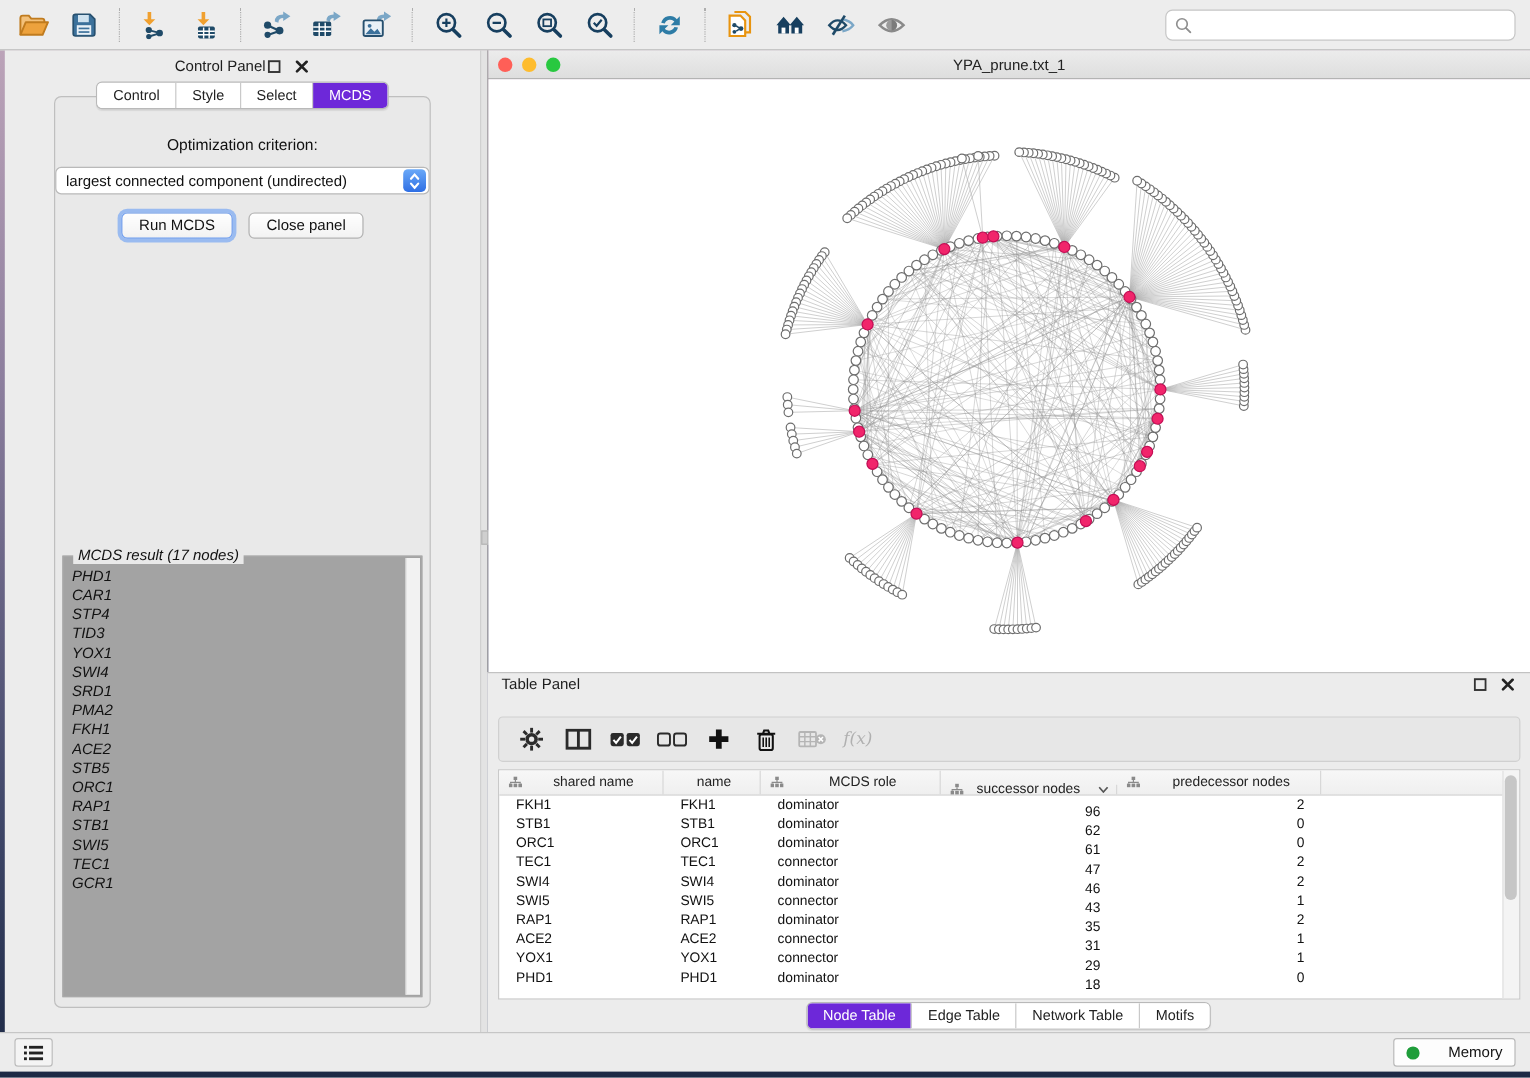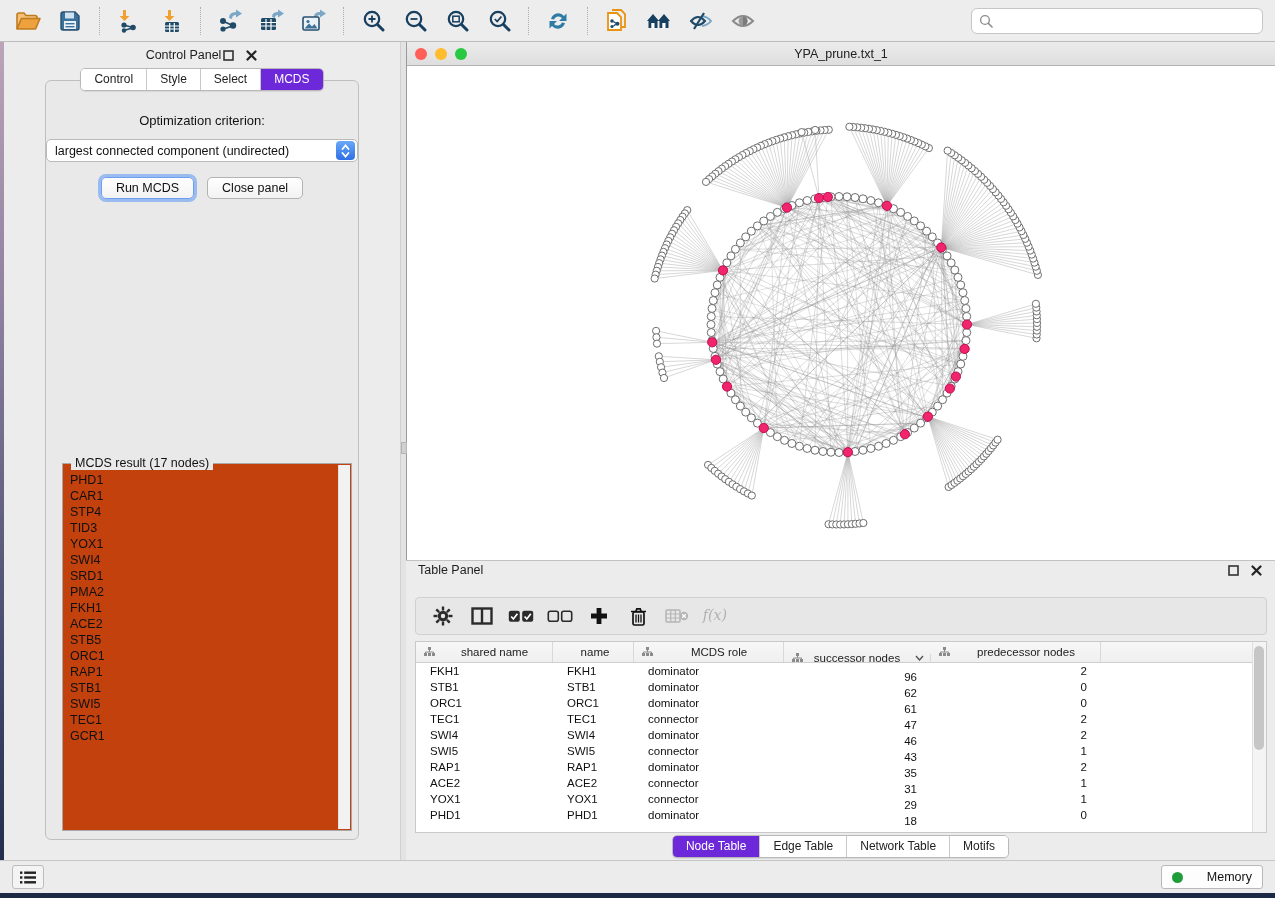--- a/index.html
+++ b/index.html
@@ -44,22 +44,22 @@
     border-radius:5px; display:flex; align-items:center; cursor:pointer; }
   .dropdown .dval { flex:1; font-size:12.5px; color:#111; padding:0 8px; white-space:nowrap; overflow:hidden; }
   .dd-stepper { width:19px; height:19px; margin-right:2px; border-radius:4px;
     background:linear-gradient(180deg,#6aa9f8,#2f6fe4); display:flex; flex-direction:column;
     align-items:center; justify-content:center; gap:1px; }
   .btn-row { display:flex; justify-content:center; gap:13px; margin-top:15px; }
   .mac-btn { background:linear-gradient(180deg,#ffffff,#f2f2f2); border:1px solid #b3b3b3; border-radius:5px;
     font-size:12.5px; color:#111; padding:3px 14px; cursor:pointer; }
   .mac-btn.focused { box-shadow:0 0 0 3px rgba(90,150,245,.55); border-color:#6f9ef0; }
 
-  .result-box { margin:auto 6px 8px 16px; height:368px; border:1px solid #a9a9a9; background:#c2410c;
-    position:relative; flex:none; }
+  .result-box { margin:auto 6px 8px 6px; height:368px; border:1px solid #a9a9a9; background:#a3a3a3;
+    position:relative; flex:none;font-style:italic; }
   .result-legend { position:absolute; top:-8px; left:8px; background:#e9e9e9; padding:0 4px;
     font-size:12.5px; color:#111; }
   .result-list { position:absolute; inset:8px 14px 2px 7px; overflow:hidden; }
   .result-item { font-size:12.5px; color:#111; line-height:16px; }
   .result-scroll { position:absolute; top:1px; bottom:1px; right:1px; width:12px; background:#f2f2f2;
     border-left:1px solid #e2e2e2; }
 
   
   .vsplit { width:6px; background:#e3e3e3; position:relative; flex:none; cursor:col-resize;
     border-left:1px solid #d0d0d0; }

